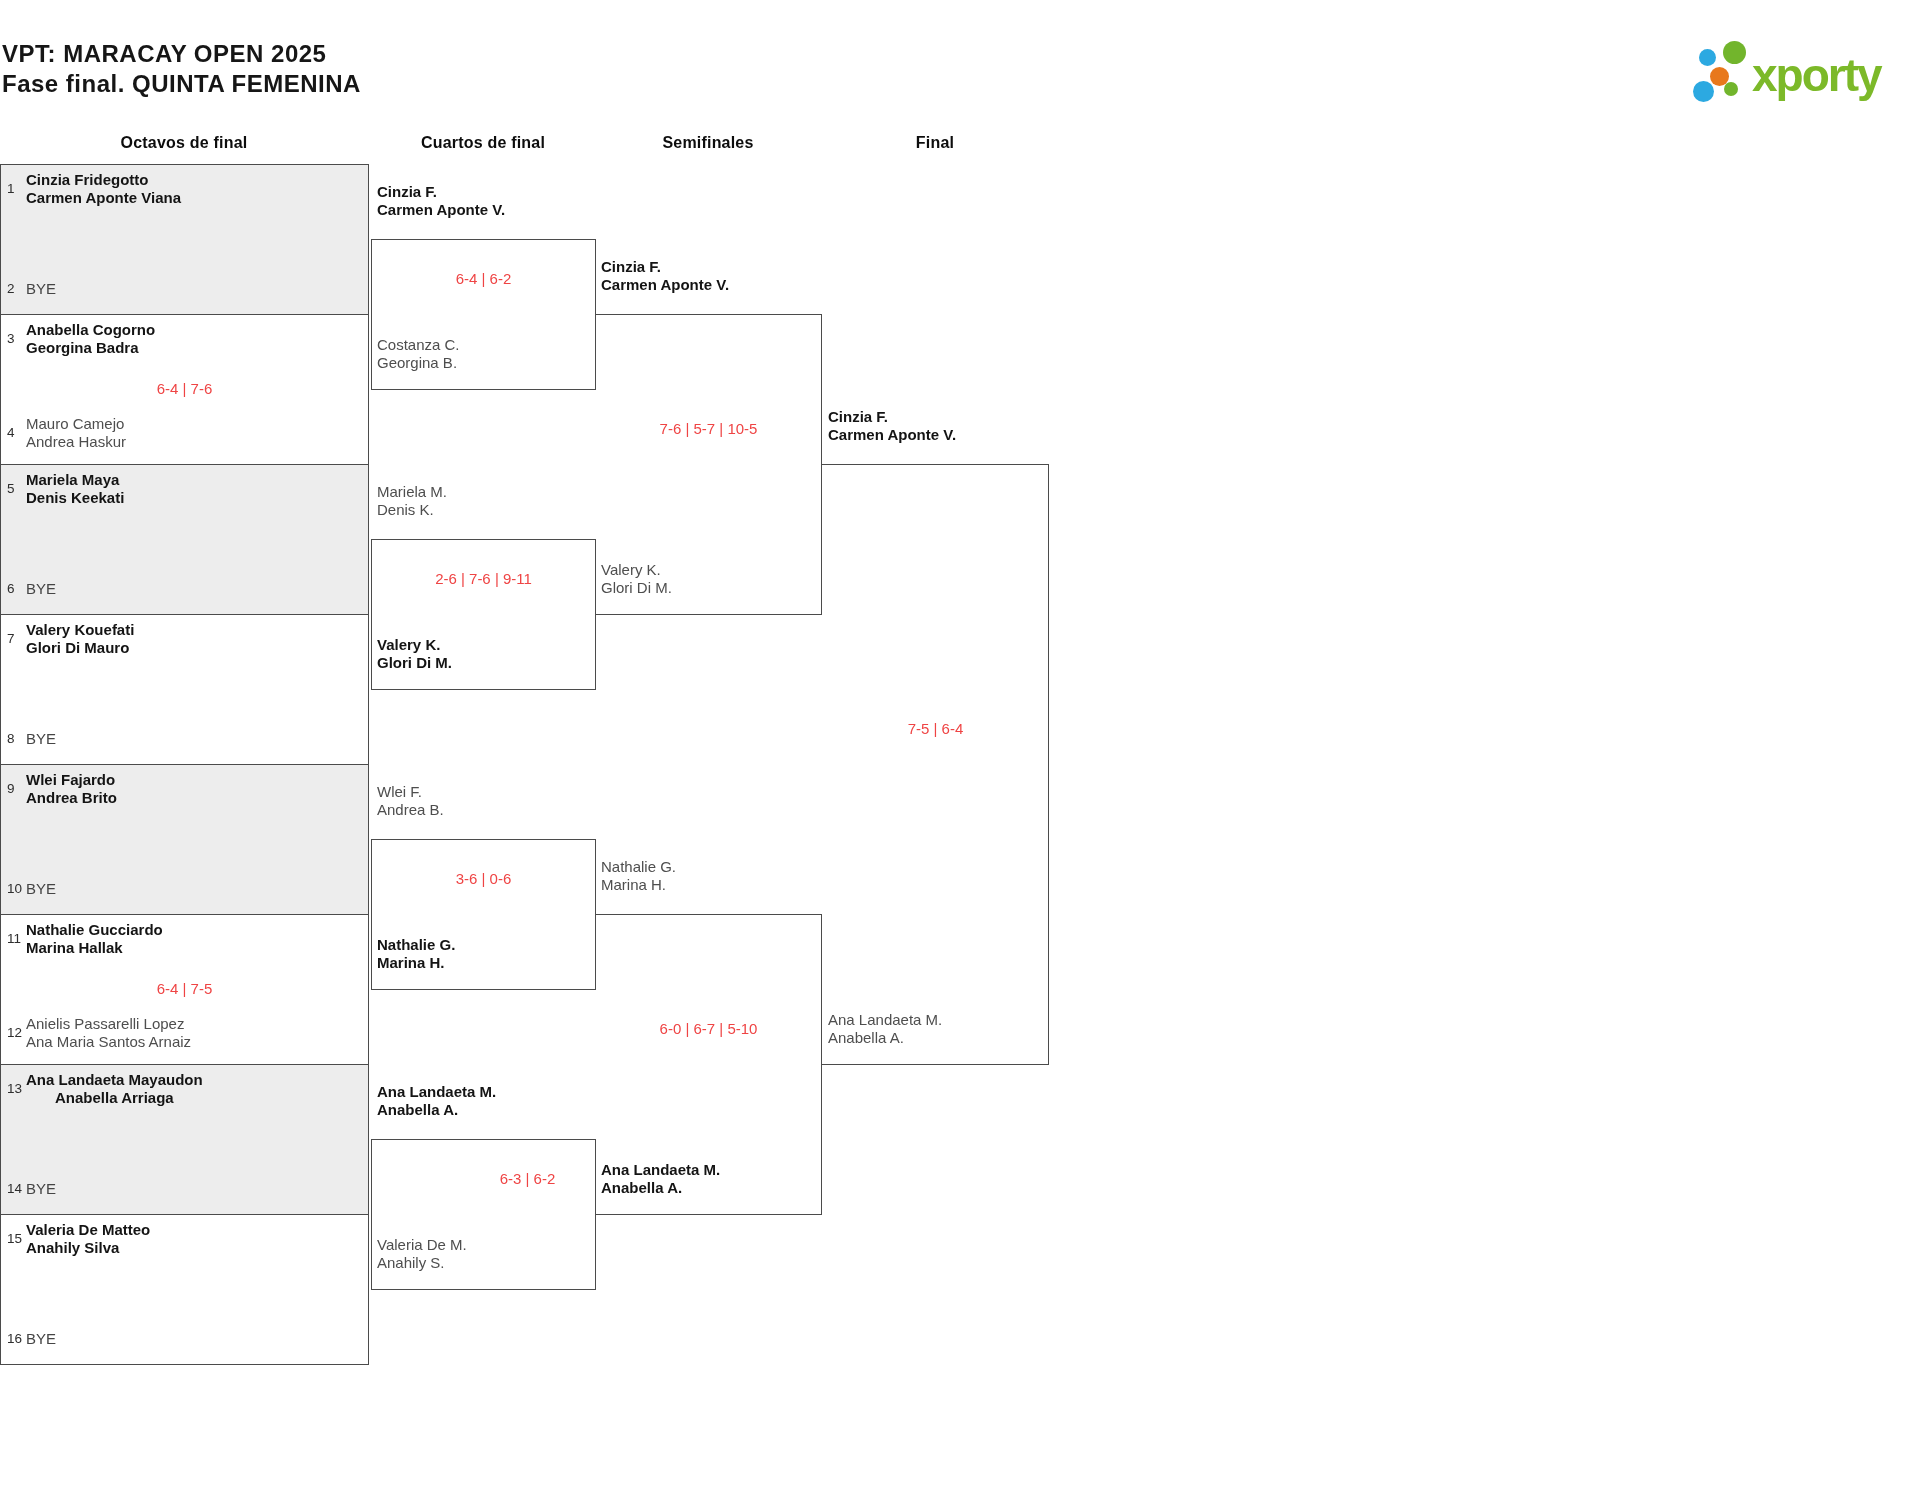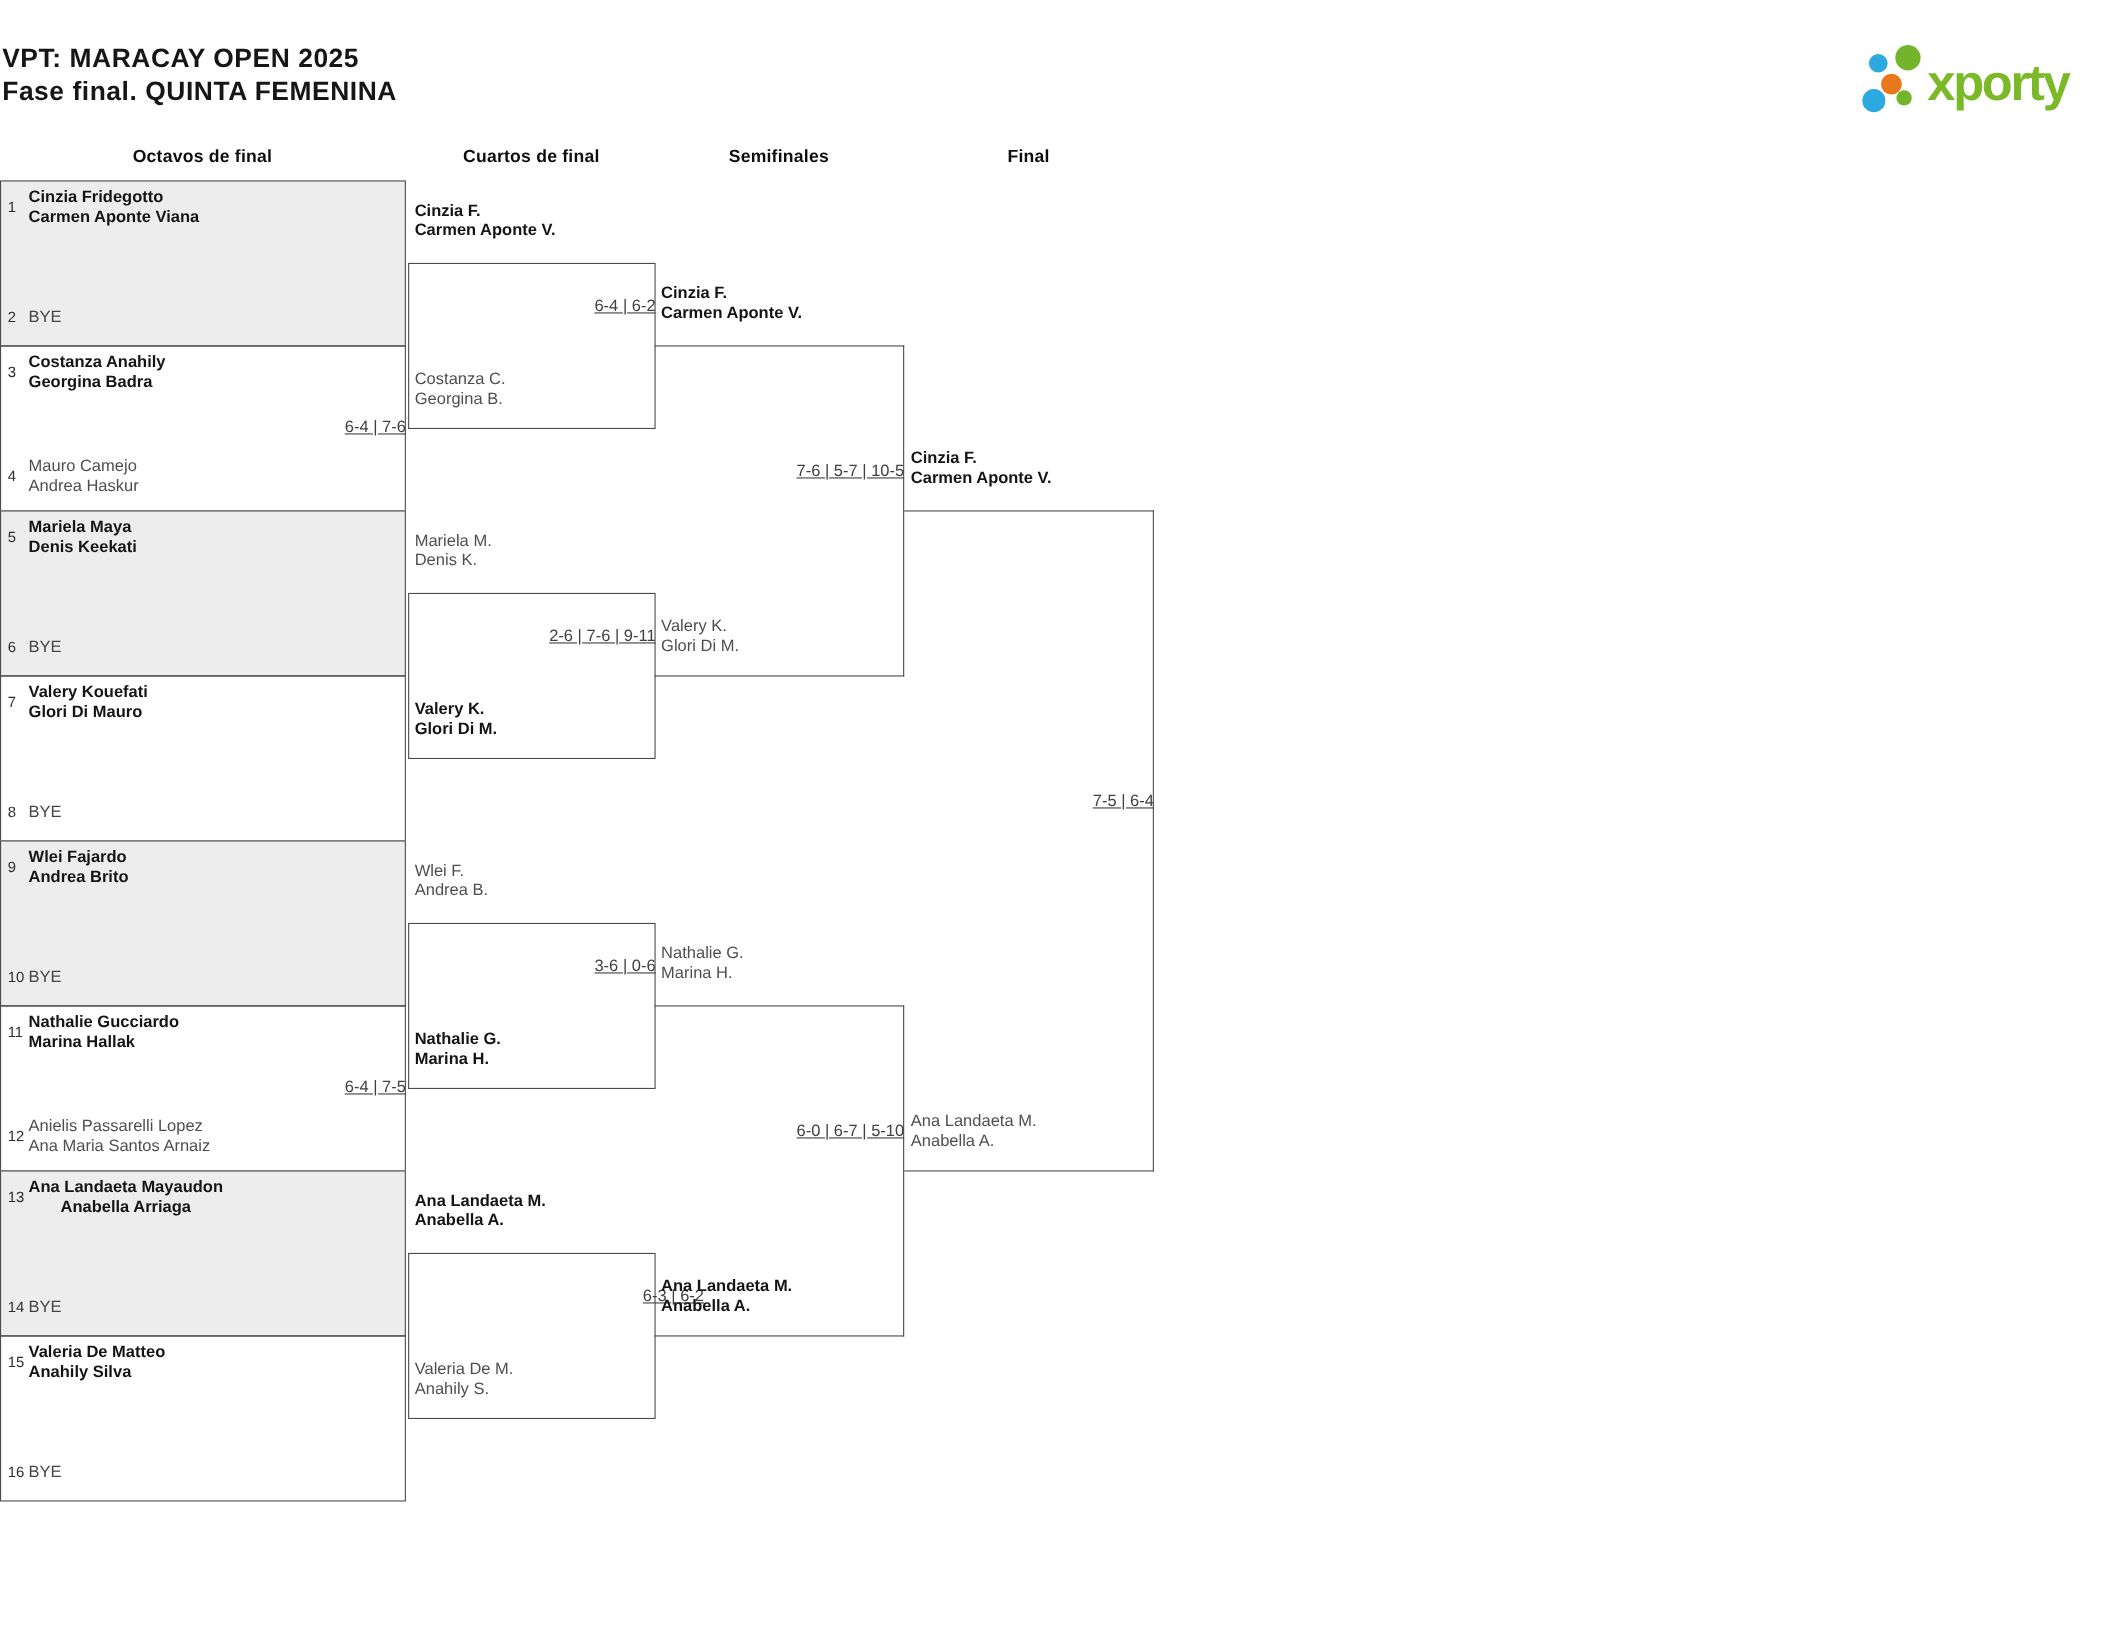--- a/index.html
+++ b/index.html
@@ -36,21 +36,21 @@
   .mbox.full{border:1px solid #4b4b4b;background:transparent;}
   .mbox.open{border:1px solid #4b4b4b;border-left:none;background:transparent;}
 
   .team-lines{position:absolute;white-space:nowrap;}
   .team-lines .ln{font-size:15px;line-height:18px;}
   .w1 .ln{font-weight:700;color:#141414;}
   .w0 .ln{font-weight:400;color:#4e4e4e;}
   .bye .ln{font-weight:400;color:#454545;}
 
   .seed{position:absolute;font-size:13.5px;line-height:18px;color:#2e2e2e;white-space:nowrap;}
-  .score{position:absolute;text-align:right;font-size:15px;line-height:18px;color:#404040;white-space:nowrap;text-decoration:underline;}
+  .score{position:absolute;text-align:center;font-size:15px;line-height:18px;color:#ef4444;white-space:nowrap;}
 </style>
 </head>
 <body>
 
 <div id="page">
 
   <div class="title-block">
     <div class="title-line">VPT: MARACAY OPEN 2025</div>
     <div class="title-line">Fase final. QUINTA FEMENINA</div>
   </div>
@@ -75,21 +75,21 @@
         <div class="ln">Cinzia Fridegotto</div>
         <div class="ln">Carmen Aponte Viana</div>
       </div>
       <div class="seed" style="left: 7px; top: 144px;">1</div>
       <div class="team-lines bye" style="left: 26px; top: 244px;">
         <div class="ln">BYE</div>
       </div>
       <div class="seed" style="left: 7px; top: 244px;">2</div>
       <div class="mbox r16" style="left: 0px; top: 278px; width: 369px; height: 151px;"></div>
       <div class="team-lines w1" style="left: 26px; top: 285px;">
-        <div class="ln">Costanza Anahily</div>
+        <div class="ln">Anabella Cogorno</div>
         <div class="ln">Georgina Badra</div>
       </div>
       <div class="seed" style="left: 7px; top: 294px;">3</div>
       <div class="team-lines w0" style="left: 26px; top: 379px;">
         <div class="ln">Mauro Camejo</div>
         <div class="ln">Andrea Haskur</div>
       </div>
       <div class="seed" style="left: 7px; top: 388px;">4</div>
       <div class="score" style="left: 0px; width: 369px; top: 344px;">6-4 | 7-6</div>
       <div class="mbox r16 shade" style="left: 0px; top: 428px; width: 369px; height: 151px;"></div>

